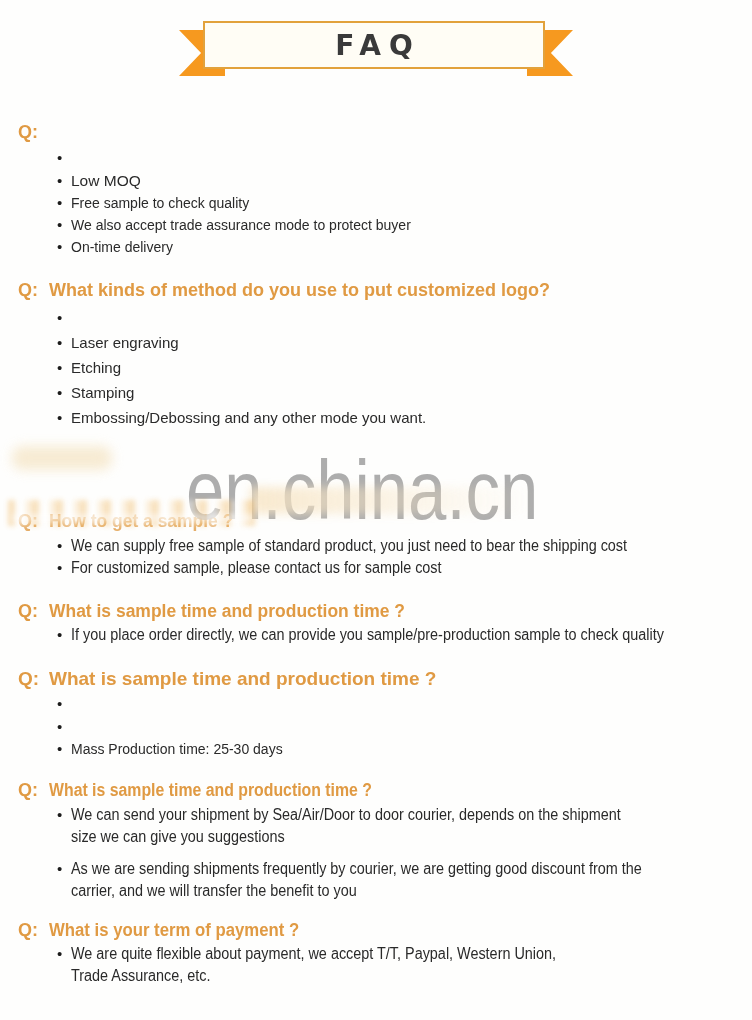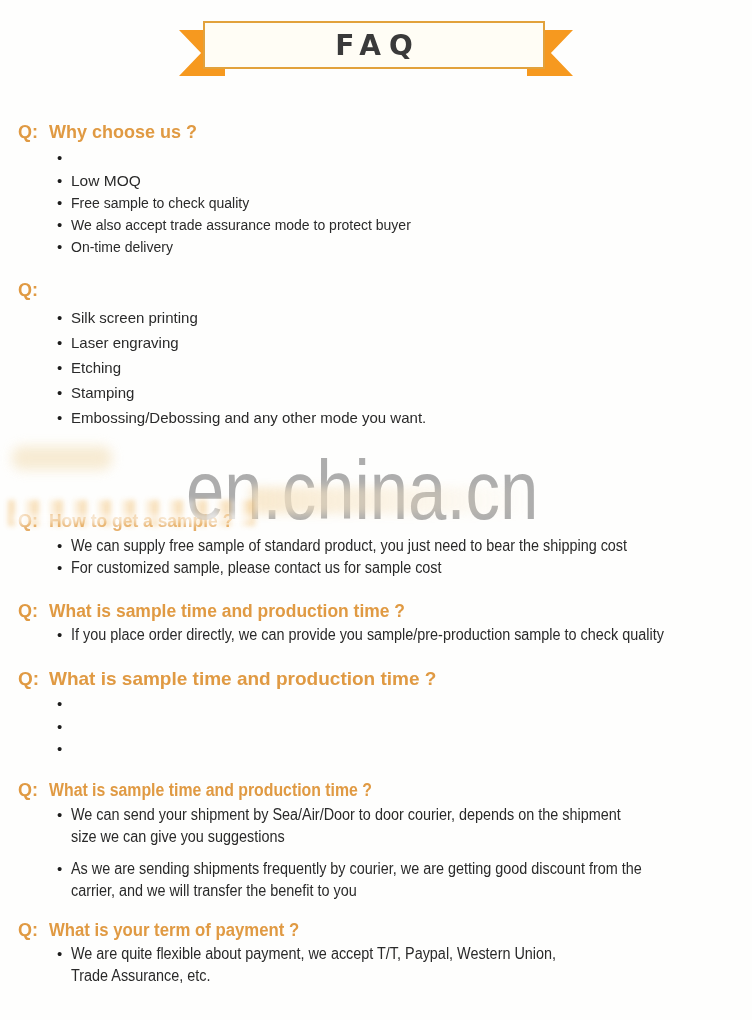--- a/index.html
+++ b/index.html
@@ -90,21 +90,20 @@
 <div class="smear-blob"></div>
 <div class="smear-band"></div>
 <div class="smear-band2"></div>
 <div class="smear-fingers"></div>
 <div class="smear-whitebar"></div>
 
 <div id="sections-root">
     <div class="section " style="top: 120px;">
       <div class="q-head">
         <span class="q-label">Q:</span>
-        <span class="q-text">Why choose us ?</span>
       </div>
       <div class="bullets" style="margin-top: 2px;">
         <div class="bullet line-lg">
           <span class="dot" style="font-size: 15px;">•</span>
         </div>
         <div class="bullet line-lg">
           <span class="dot" style="font-size: 15px;">•</span>
           <span class="btxt">Low MOQ</span>
         </div>
         <div class="bullet line-sm">
@@ -117,25 +116,25 @@
         </div>
         <div class="bullet line-sm">
           <span class="dot" style="font-size: 15px;">•</span>
           <span class="btxt">On-time delivery</span>
         </div>
       </div>
     </div>
     <div class="section " style="top: 278px;">
       <div class="q-head">
         <span class="q-label">Q:</span>
+        <span class="q-text">What kinds of method do you use to put customized logo?</span>
       </div>
       <div class="bullets" style="margin-top: 3px;">
         <div class="bullet line-md">
           <span class="dot" style="font-size: 15px;">•</span>
-          <span class="btxt">Silk screen printing</span>
         </div>
         <div class="bullet line-md">
           <span class="dot" style="font-size: 15px;">•</span>
           <span class="btxt">Laser engraving</span>
         </div>
         <div class="bullet line-md">
           <span class="dot" style="font-size: 15px;">•</span>
           <span class="btxt">Etching</span>
         </div>
         <div class="bullet line-md">
@@ -183,20 +182,21 @@
       </div>
       <div class="bullets" style="margin-top: 1px;">
         <div class="bullet line-lg">
           <span class="dot" style="font-size: 15px;">•</span>
         </div>
         <div class="bullet line-lg">
           <span class="dot" style="font-size: 15px;">•</span>
         </div>
         <div class="bullet line-sm">
           <span class="dot" style="font-size: 15px;">•</span>
+          <span class="btxt">Mass Production time: 25-30 days</span>
         </div>
       </div>
     </div>
     <div class="section scale88" style="top: 778px;">
       <div class="q-head">
         <span class="q-label">Q:</span>
         <span class="q-text">What is sample time and production time ?</span>
       </div>
       <div class="bullets" style="margin-top: 2px;">
         <div class="bullet line-cond gap-after">

